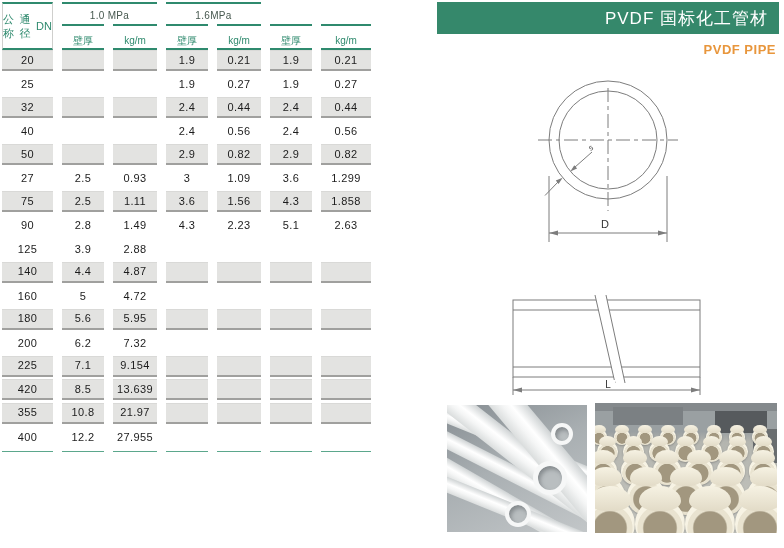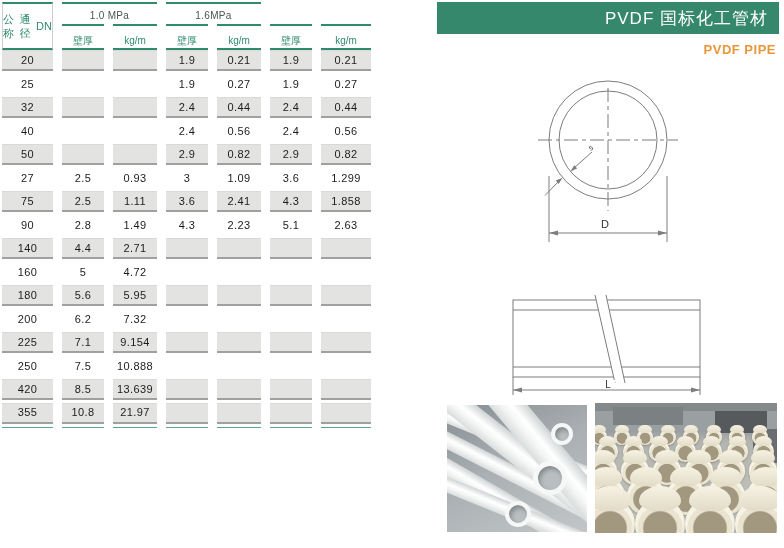--- a/index.html
+++ b/index.html
@@ -174,37 +174,46 @@
         <div class="cell">3</div>
         <div class="cell">1.09</div>
         <div class="cell">3.6</div>
         <div class="cell">1.299</div>
       </div>
       <div class="trow grid7">
         <div class="cell boxed">75</div>
         <div class="cell boxed">2.5</div>
         <div class="cell boxed">1.11</div>
         <div class="cell boxed">3.6</div>
-        <div class="cell boxed">2.41</div>
+        <div class="cell boxed">1.56</div>
         <div class="cell boxed">4.3</div>
         <div class="cell boxed">1.858</div>
       </div>
       <div class="trow grid7">
         <div class="cell">90</div>
         <div class="cell">2.8</div>
         <div class="cell">1.49</div>
         <div class="cell">4.3</div>
         <div class="cell">2.23</div>
         <div class="cell">5.1</div>
         <div class="cell">2.63</div>
       </div>
       <div class="trow grid7">
+        <div class="cell">125</div>
+        <div class="cell">3.9</div>
+        <div class="cell">2.88</div>
+        <div class="cell"></div>
+        <div class="cell"></div>
+        <div class="cell"></div>
+        <div class="cell"></div>
+      </div>
+      <div class="trow grid7">
         <div class="cell boxed">140</div>
         <div class="cell boxed">4.4</div>
-        <div class="cell boxed">2.71</div>
+        <div class="cell boxed">4.87</div>
         <div class="cell boxed"></div>
         <div class="cell boxed"></div>
         <div class="cell boxed"></div>
         <div class="cell boxed"></div>
       </div>
       <div class="trow grid7">
         <div class="cell">160</div>
         <div class="cell">5</div>
         <div class="cell">4.72</div>
         <div class="cell"></div>
@@ -233,45 +242,45 @@
       <div class="trow grid7">
         <div class="cell boxed">225</div>
         <div class="cell boxed">7.1</div>
         <div class="cell boxed">9.154</div>
         <div class="cell boxed"></div>
         <div class="cell boxed"></div>
         <div class="cell boxed"></div>
         <div class="cell boxed"></div>
       </div>
       <div class="trow grid7">
-        <div class="cell">250</div>
-        <div class="cell">7.5</div>
-        <div class="cell">10.888</div>
-        <div class="cell"></div>
-        <div class="cell"></div>
-        <div class="cell"></div>
-        <div class="cell"></div>
-      </div>
-      <div class="trow grid7">
         <div class="cell boxed">420</div>
         <div class="cell boxed">8.5</div>
         <div class="cell boxed">13.639</div>
         <div class="cell boxed"></div>
         <div class="cell boxed"></div>
         <div class="cell boxed"></div>
         <div class="cell boxed"></div>
       </div>
       <div class="trow grid7">
         <div class="cell boxed">355</div>
         <div class="cell boxed">10.8</div>
         <div class="cell boxed">21.97</div>
         <div class="cell boxed"></div>
         <div class="cell boxed"></div>
         <div class="cell boxed"></div>
         <div class="cell boxed"></div>
+      </div>
+      <div class="trow grid7">
+        <div class="cell">400</div>
+        <div class="cell">12.2</div>
+        <div class="cell">27.955</div>
+        <div class="cell"></div>
+        <div class="cell"></div>
+        <div class="cell"></div>
+        <div class="cell"></div>
       </div>
     </div>
 
   <div class="tfoot grid7">
     <div class="fcell"></div>
       <div class="fcell"></div>
     <div class="fcell"></div>
       <div class="fcell"></div>
     <div class="fcell"></div>
       <div class="fcell"></div>

